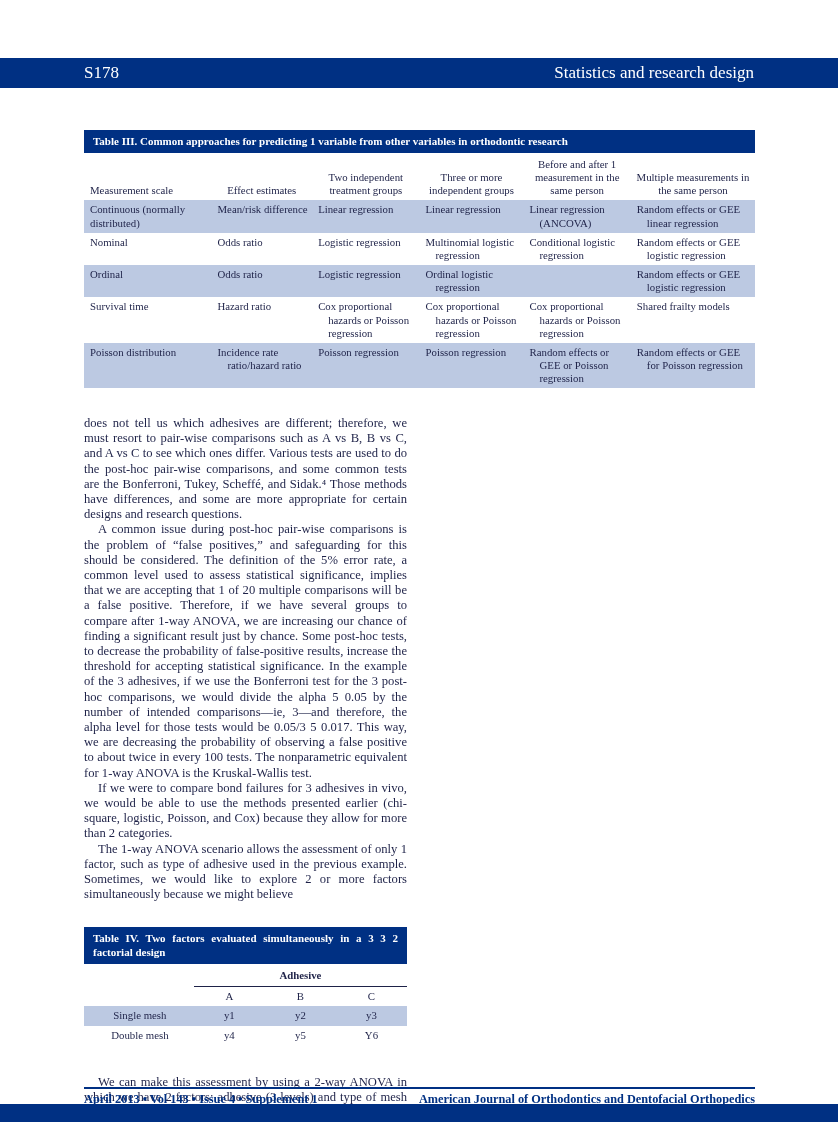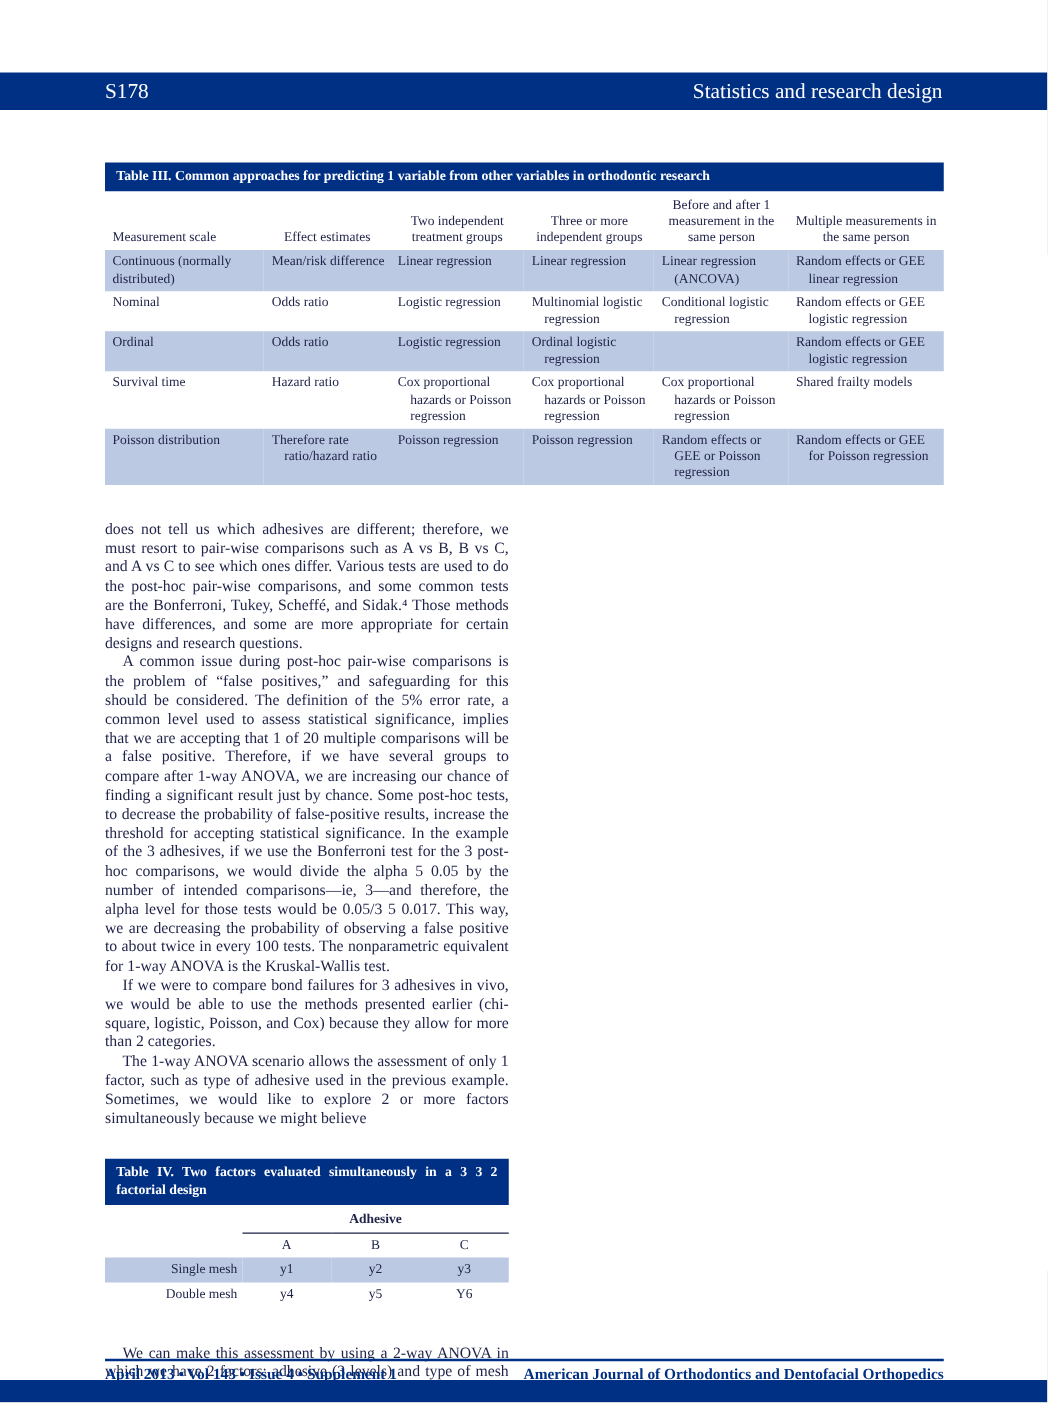--- a/index.html
+++ b/index.html
@@ -42,21 +42,21 @@
   }
   .col { width:323px; font-size:12.6px; line-height:15.2px; text-align:justify; }
   .col p { margin:0; }
   .col p.indent { text-indent:14px; }
   
   .tbl4 { margin-bottom:30px; }
   .t4 { font-size:10.8px; line-height:1.25; margin-top:2px; }
   .t4 th, .t4 td { padding:3px 4px; font-weight:normal; }
   .t4 .group { text-align:center; font-weight:bold; border-bottom:1px solid #1e2248; }
   .t4 th.colh { text-align:center; }
-  .t4 td.lbl { text-align:right; padding-left:6px; }
+  .t4 td.lbl { text-align:center; padding-left:6px; }
   .t4 td.val { text-align:center; }
   
   .footer-rule { position:absolute; left:84px; top:1087px; width:671px; height:0; border-top:2px solid #003083; }
   .footerline {
     position:absolute; left:84px; top:1092px; width:671px;
     display:flex; justify-content:space-between;
     color:#003083; font-weight:bold; font-size:12.3px;gap:24px;
   }
   .bottombar { position:absolute; left:0; top:1104px; width:838px; height:18px; background:#003083; }
 </style>
@@ -123,21 +123,21 @@
         <tr>
           <td class="first">Survival time</td>
           <td>Hazard ratio</td>
           <td>Cox proportional hazards or Poisson regression</td>
           <td>Cox proportional hazards or Poisson regression</td>
           <td>Cox proportional hazards or Poisson regression</td>
           <td>Shared frailty models</td>
         </tr>
         <tr class="shaded">
           <td class="first">Poisson distribution</td>
-          <td>Therefore rate ratio/hazard ratio</td>
+          <td>Incidence rate ratio/hazard ratio</td>
           <td>Poisson regression</td>
           <td>Poisson regression</td>
           <td>Random effects or GEE or Poisson regression</td>
           <td>Random effects or GEE for Poisson regression</td>
         </tr>
       </tbody>
     </table>
   </div>
 
   <div class="columns">

